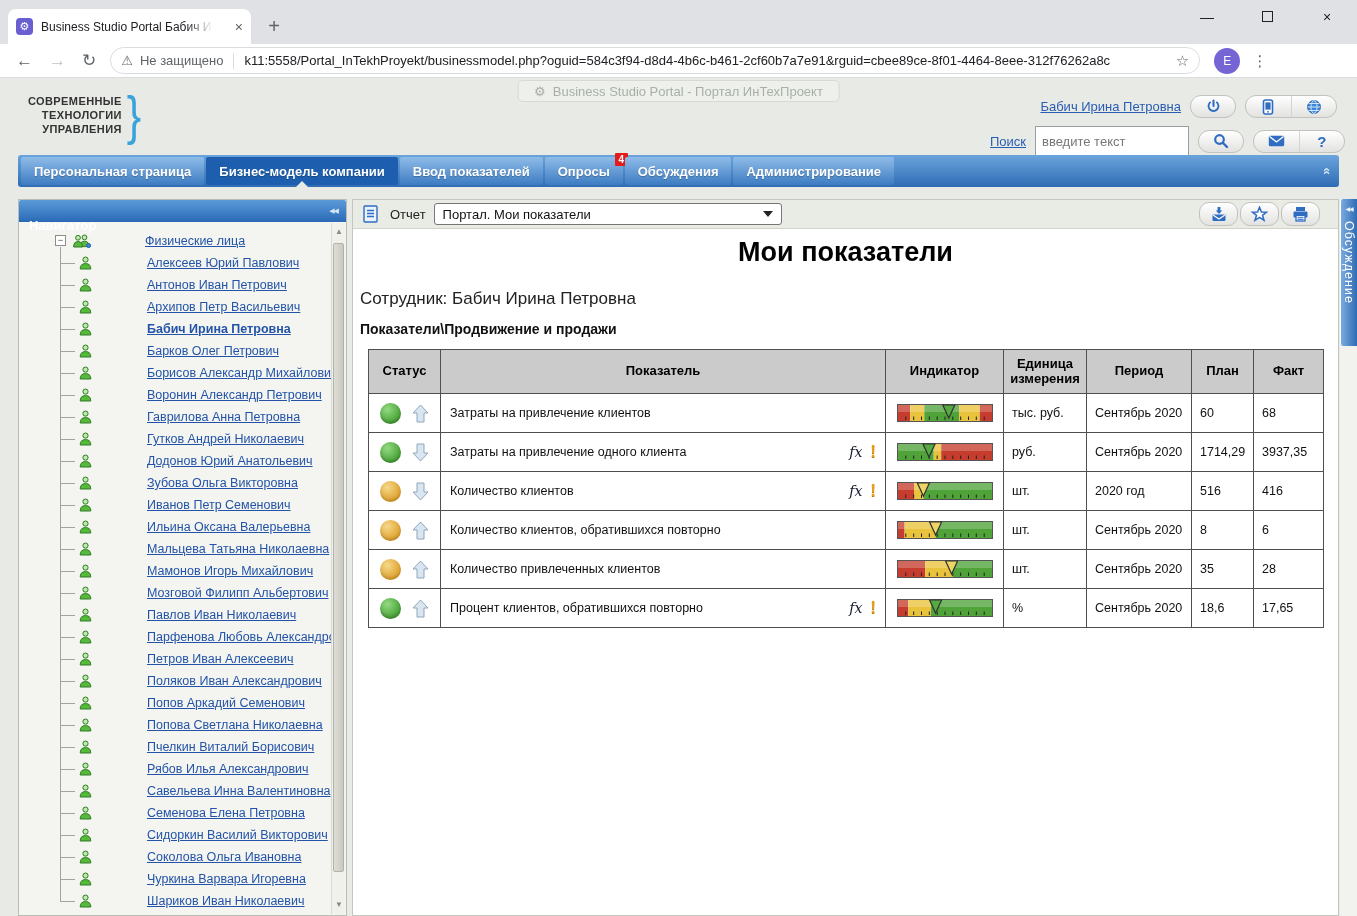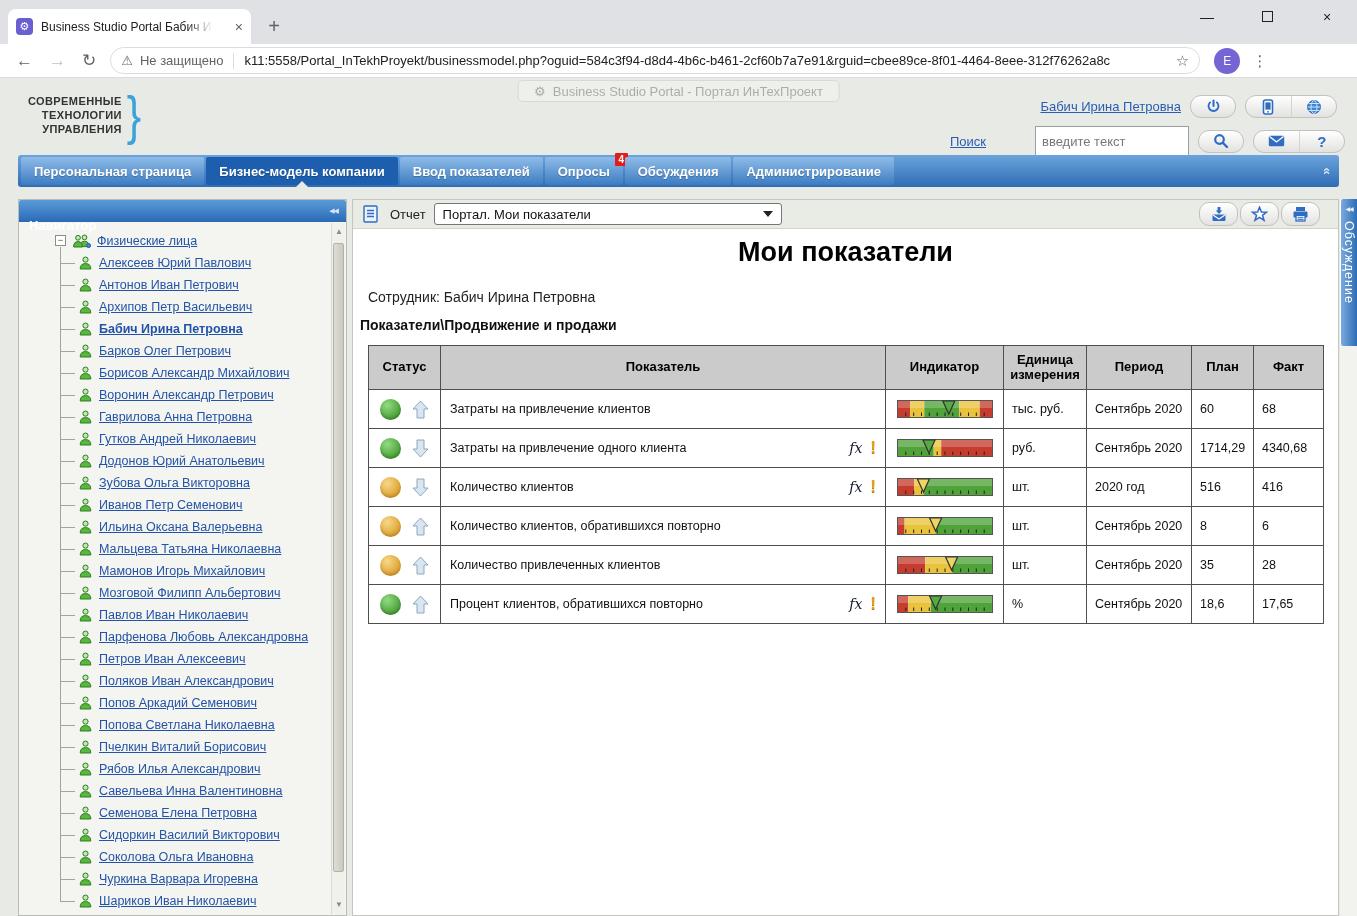--- a/index.html
+++ b/index.html
@@ -42,41 +42,41 @@
   .center-tab .txt { color:#a8b0a6; font-size:13px; white-space:nowrap; }
 
   .hdr-right-1 { position:absolute; right:20px; top:17px; display:flex; align-items:center; gap:9px; }
   .hdr-right-2 { position:absolute; right:12px; top:48px; display:flex; align-items:center; gap:9px; }
   .hlink { color:#2a5db4; font-size:13px; text-decoration:underline; white-space:nowrap; }
   .pill { background:linear-gradient(#ffffff,#e2e2e0); border:1px solid #c2c2be; border-radius:11px; height:23px; display:flex; align-items:center; justify-content:center; }
   .pill.single { width:46px; }
   .pill.duo { width:92px; }
   .pill .cell { flex:1; display:flex; align-items:center; justify-content:center; height:100%; }
   .pill .cell + .cell { border-left:1px solid #d4d4d0; }
-  .search-input { width:154px; height:30px; border:1px solid #9aa0a0; font-size:13px; padding:0 6px; color:#333;margin-left:40px; }
+  .search-input { width:154px; height:30px; border:1px solid #9aa0a0; font-size:13px; padding:0 6px; color:#333; }
   .search-input::placeholder { color:#777; }
   .qmark { color:#2f6cc2; font-weight:bold; font-size:15px; }
 
   .navbar { position:absolute; left:18px; right:18px; top:77px; height:32px; background:linear-gradient(#6ba4dc,#2f6cb4); border-radius:3px; display:flex; align-items:stretch; padding:2px 3px; }
   .nav-item { position:relative; margin-right:2px; border-radius:2px; padding:0 13px; display:flex; align-items:center; color:#fff; font-size:13px; font-weight:bold; background:linear-gradient(#8fbce8,#3d7cc2); text-shadow:0 1px 1px rgba(0,0,0,.25); }
   .nav-item.active { background:#1d5fae; }
   .nav-item.active::after { content:''; position:absolute; left:50%; bottom:-2px; margin-left:-6px; border-left:6px solid transparent; border-right:6px solid transparent; border-bottom:6px solid #e8eae5; }
   .nav-badge { position:absolute; top:-4px; right:-5px; min-width:13px; height:13px; background:#e31b1b; color:#fff; font-size:10px; font-weight:bold; line-height:13px; text-align:center; border-radius:1px; text-shadow:none; }
   .nav-collapse { position:absolute; right:8px; top:50%; transform:translateY(-50%) rotate(90deg); color:#d7e6f5; font-size:13px; font-weight:bold; }
 
   
   .sidebar { position:absolute; left:18px; top:121px; width:329px; bottom:0; background:#f4f5f0; border:1px solid #b9bdb5; }
   .side-hd { height:22px; background:linear-gradient(#5b9ad8,#2a6ab6); display:flex; align-items:center; padding:0 8px 0 10px; border-radius:2px 2px 0 0; }
   .side-hd .t { color:#fff; font-size:13px; font-weight:bold;margin-top:28px; }
   .side-hd .coll { margin-left:auto; color:#d7e6f5; font-size:7px; letter-spacing:-1px; }
   .tree { position:absolute; left:0; top:23px; right:15px; bottom:0; overflow:hidden; padding:6px 0 0 0; font-size:12.5px; }
   .root-row { display:flex; align-items:center; height:23px; padding-left:36px; }
   .expander { width:11px; height:11px; border:1px solid #8a8e88; background:#fff; color:#444; font-size:9px; line-height:9px; text-align:center; flex:0 0 11px; }
   .root-row svg { margin:0 6px 0 7px; }
-  .tree a { color:#2353a8; text-decoration:underline; white-space:nowrap; }
+  .tree a { color:#2353a8; text-decoration:underline; white-space:nowrap;margin-left:48px; }
   .kids { position:relative; margin-left:41px; }
   .kids::before { content:''; position:absolute; left:0; top:-5px; bottom:11px; border-left:1px solid #a0a49e; }
   .kid { display:flex; align-items:center; height:22px; }
   .kid .stub { width:15px; height:1px; background:#a0a49e; flex:0 0 15px; }
   .kid svg { margin:0 7px 0 4px; flex:0 0 13px; }
   .kid a.sel { font-weight:bold; }
   .sb { position:absolute; top:23px; right:1px; bottom:1px; width:14px; background:#f1f1ec; border-left:1px solid #dadad2; }
   .sb .arr { position:absolute; left:0; width:14px; height:14px; color:#8a8a84; font-size:8px; text-align:center; line-height:14px; }
   .sb .up { top:2px; } .sb .dn { bottom:2px; }
   .sb .thumb { position:absolute; left:1px; right:1px; top:20px; bottom:42px; background:linear-gradient(90deg,#dedeD8,#c9c9c2); border:1px solid #b2b2aa; border-radius:2px; }
@@ -86,21 +86,21 @@
   .toolbar { height:29px; background:#e9ebe5; border-bottom:1px solid #d2d4cc; display:flex; align-items:center; padding:0 10px; }
   .toolbar .lbl { font-size:13px; color:#222; margin:0 8px 0 12px; }
   .select { width:348px; height:22px; background:#fff; border:1px solid #767676; border-radius:3px; display:flex; align-items:center; padding:0 8px; }
   .select .val { font-size:13px; color:#111; flex:1; white-space:nowrap; overflow:hidden; }
   .select .caret { width:0; height:0; border-left:5px solid transparent; border-right:5px solid transparent; border-top:6px solid #222; }
   .tool-btns { margin-left:auto; display:flex; gap:2px; margin-right:8px; }
   .tool-btn { width:39px; height:24px; background:linear-gradient(#ffffff,#e2e2e0); border:1px solid #c2c2be; border-radius:10px; display:flex; align-items:center; justify-content:center; }
 
   .report { position:relative; }
   .rpt-title { margin-top:8px; text-align:center; font-size:27px; font-weight:bold; color:#000; }
-  .rpt-emp { margin:21px 0 0 15px; font-size:14px; color:#222; }
+  .rpt-emp { margin:21px 0 0 7px; font-size:17px; color:#222; }
   .rpt-section { margin:12px 0 0 7px; font-size:14px; font-weight:bold; color:#111; }
   table.rpt { border-collapse:collapse; margin:12px 0 0 15px; table-layout:fixed; width:955px; }
   table.rpt th, table.rpt td { border:1px solid #4f4f4f; }
   table.rpt th { background:#cbcbcb; font-size:13px; font-weight:bold; color:#000; height:44px; text-align:center; line-height:1.15; padding:0 3px; }
   table.rpt td { height:39px; font-size:12.5px; color:#111; background:#fff; }
   td.c-status .wrap { display:flex; align-items:center; justify-content:center; gap:11px; }
   .dot { width:21px; height:21px; border-radius:50%; }
   .dot.green { background:radial-gradient(circle at 35% 30%, #93da82, #46a035 72%); box-shadow:inset 0 -2px 3px rgba(0,0,0,.18); }
   .dot.yellow { background:radial-gradient(circle at 35% 30%, #f6d88a, #dda02c 72%); box-shadow:inset 0 -2px 3px rgba(0,0,0,.15); }
   td.c-name .wrap { display:flex; align-items:center; padding:0 9px; gap:8px; }
@@ -639,21 +639,21 @@
                     <line x1="63.7" y1="13.5" x2="63.7" y2="17" stroke="#222" stroke-width="1"></line>
                     <line x1="71.5" y1="13.5" x2="71.5" y2="17" stroke="#222" stroke-width="1"></line>
                     <line x1="79.3" y1="13.5" x2="79.3" y2="17" stroke="#222" stroke-width="1"></line>
                     <line x1="87.2" y1="13.5" x2="87.2" y2="17" stroke="#222" stroke-width="1"></line>
                     <rect x="0.5" y="1.5" width="95" height="17" fill="none" stroke="#555"></rect>
                     <polygon points="26.0,2 38.0,2 32.0,15" fill="#55ab42" stroke="#333" stroke-width="1.2"></polygon>
                   </svg></td>
                 <td class="c-unit">руб.</td>
                 <td class="c-period">Сентябрь 2020</td>
                 <td class="c-plan">1714,29</td>
-                <td class="c-fact">4340,68</td>
+                <td class="c-fact">3937,35</td>
               </tr>
               <tr>
                 <td class="c-status">
                   <span class="wrap">
                     <span class="dot yellow"></span>
                     <svg width="17" height="19" viewBox="0 0 17 19">
                       <polygon points="8.5,18 16,10 12,10 12,1 5,1 5,10 1,10" fill="#d9e6f2" stroke="#8fa6ba" stroke-width="1"></polygon>
                     </svg>
                   </span>
                 </td>

